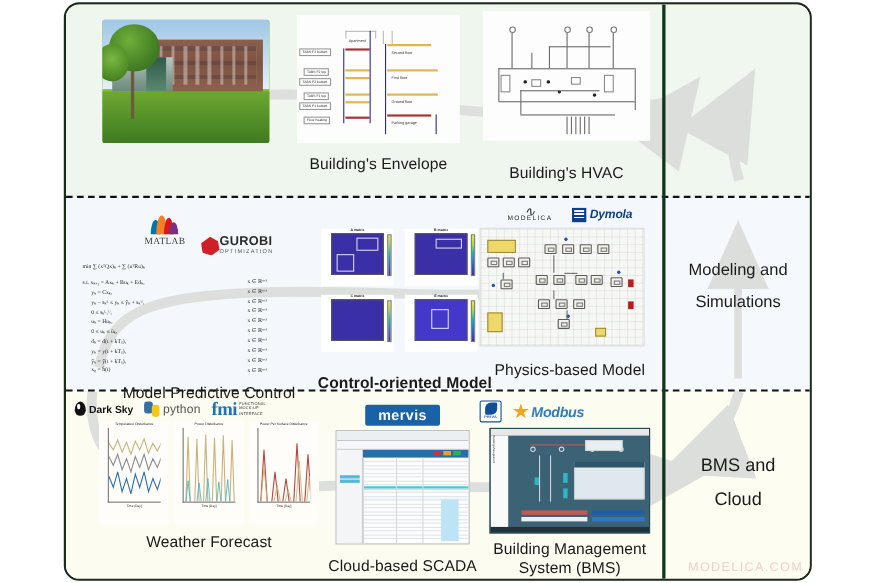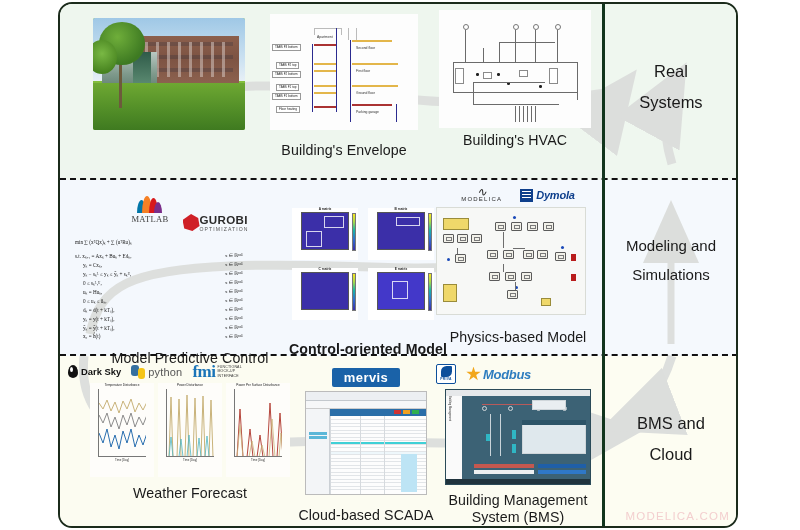--- a/index.html
+++ b/index.html
@@ -135,21 +135,21 @@
     position:absolute; bottom:0; border-radius:50% 50% 0 0 / 100% 100% 0 0;
   }
   .mm1 { left:0;  width:9px;  height:13px; background:#0076a8; }
   .mm2 { left:5px; width:10px; height:17px; background:#f58025; }
   .mm3 { left:12px; width:9px;  height:15px; background:#d7191c; }
   .mm4 { left:17px; width:8px;  height:11px; background:#7a2e8a; }
   .matlab-text {
     font-family:"Liberation Serif", serif; font-size:8.6px; letter-spacing:.3px;
     color:#3d3d3d; margin-top:1px;
   }
-  .gurobi { display:flex; align-items:flex-start; gap:0;margin-top:28px; }
+  .gurobi { display:flex; align-items:flex-end; gap:0;margin-top:28px; }
   .gurobi-mark {
     width:17px; height:17px; background:#cf2027;
     clip-path: polygon(50% 0%, 92% 24%, 100% 70%, 58% 100%, 10% 86%, 0% 36%);
   }
   .gurobi-txt { text-align:left; }
   .gurobi-t1 { font-size:11.6px; font-weight:bold; color:#2b2b2b; letter-spacing:.3px; line-height:1; }
   .gurobi-t2 { font-size:5.1px; color:#555; letter-spacing:1.1px; line-height:1.3; }
 
   .math-block { position:relative; width:230px; height:108px; margin:6px auto 0; }
   .math-line {
@@ -422,21 +422,21 @@
         <div class="hv-l" style="left:60px; top:32px; width:1px; height:20px;"></div>
         <div class="hv-l" style="left:44px; top:38px; width:1px; height:14px;"></div>
 
         <div class="hv-l" style="left:76px; top:96px; width:1px; height:16px;"></div>
         <div class="hv-l" style="left:80px; top:96px; width:1px; height:16px;"></div>
         <div class="hv-l" style="left:84px; top:96px; width:1px; height:16px;"></div>
         <div class="hv-l" style="left:88px; top:96px; width:1px; height:16px;"></div>
         <div class="hv-l" style="left:92px; top:96px; width:1px; height:16px;"></div>
         <div class="hv-l" style="left:96px; top:96px; width:1px; height:16px;"></div>
       </div>
-      <div class="cell-caption" style="margin-top:4px;">Building's HVAC</div>
+      <div class="cell-caption" style="margin-top:22px;">Building's HVAC</div>
     </div>
 
     <div class="hdash d1"></div>
     <div class="hdash d2"></div>
     <div class="vdiv"></div>
 
     <div class="cell" style="left:8px; top:182px; width:244px;">
       <div class="logo-row">
         <div class="matlab-logo">
           <div class="matlab-mark">
@@ -701,22 +701,20 @@
         <div class="bms-pipe" style="left:28px; top:74px; width:60px; height:4px; background:#c4584f;"></div>
         <div class="bms-pipe" style="left:28px; top:80px; width:60px; height:4px; background:#eceff1;"></div>
         <div class="bms-pipe" style="left:92px; top:74px; width:48px; height:4px; background:#1f5fa8;"></div>
         <div class="bms-pipe" style="left:92px; top:80px; width:48px; height:4px; background:#2f78c8;"></div>
       </div>
 
       <div class="cell-caption" style="margin-top:7px; white-space:pre-line;">Building Management
 System (BMS)</div>
     </div>
 
-    <div class="rlabel" style="left:544px; top:52px; white-space:pre-line;">Real
-Systems</div>
     <div class="rlabel" style="left:544px; top:404px; white-space:pre-line;">BMS and
 Cloud</div>
     <div class="rlabel" style="left:544px; top:228px; font-size:15px; white-space:pre-line;">Modeling and
 Simulations</div>
 
     <div class="watermark">MODELICA.COM</div>
 
   </div>
 </div>
 

